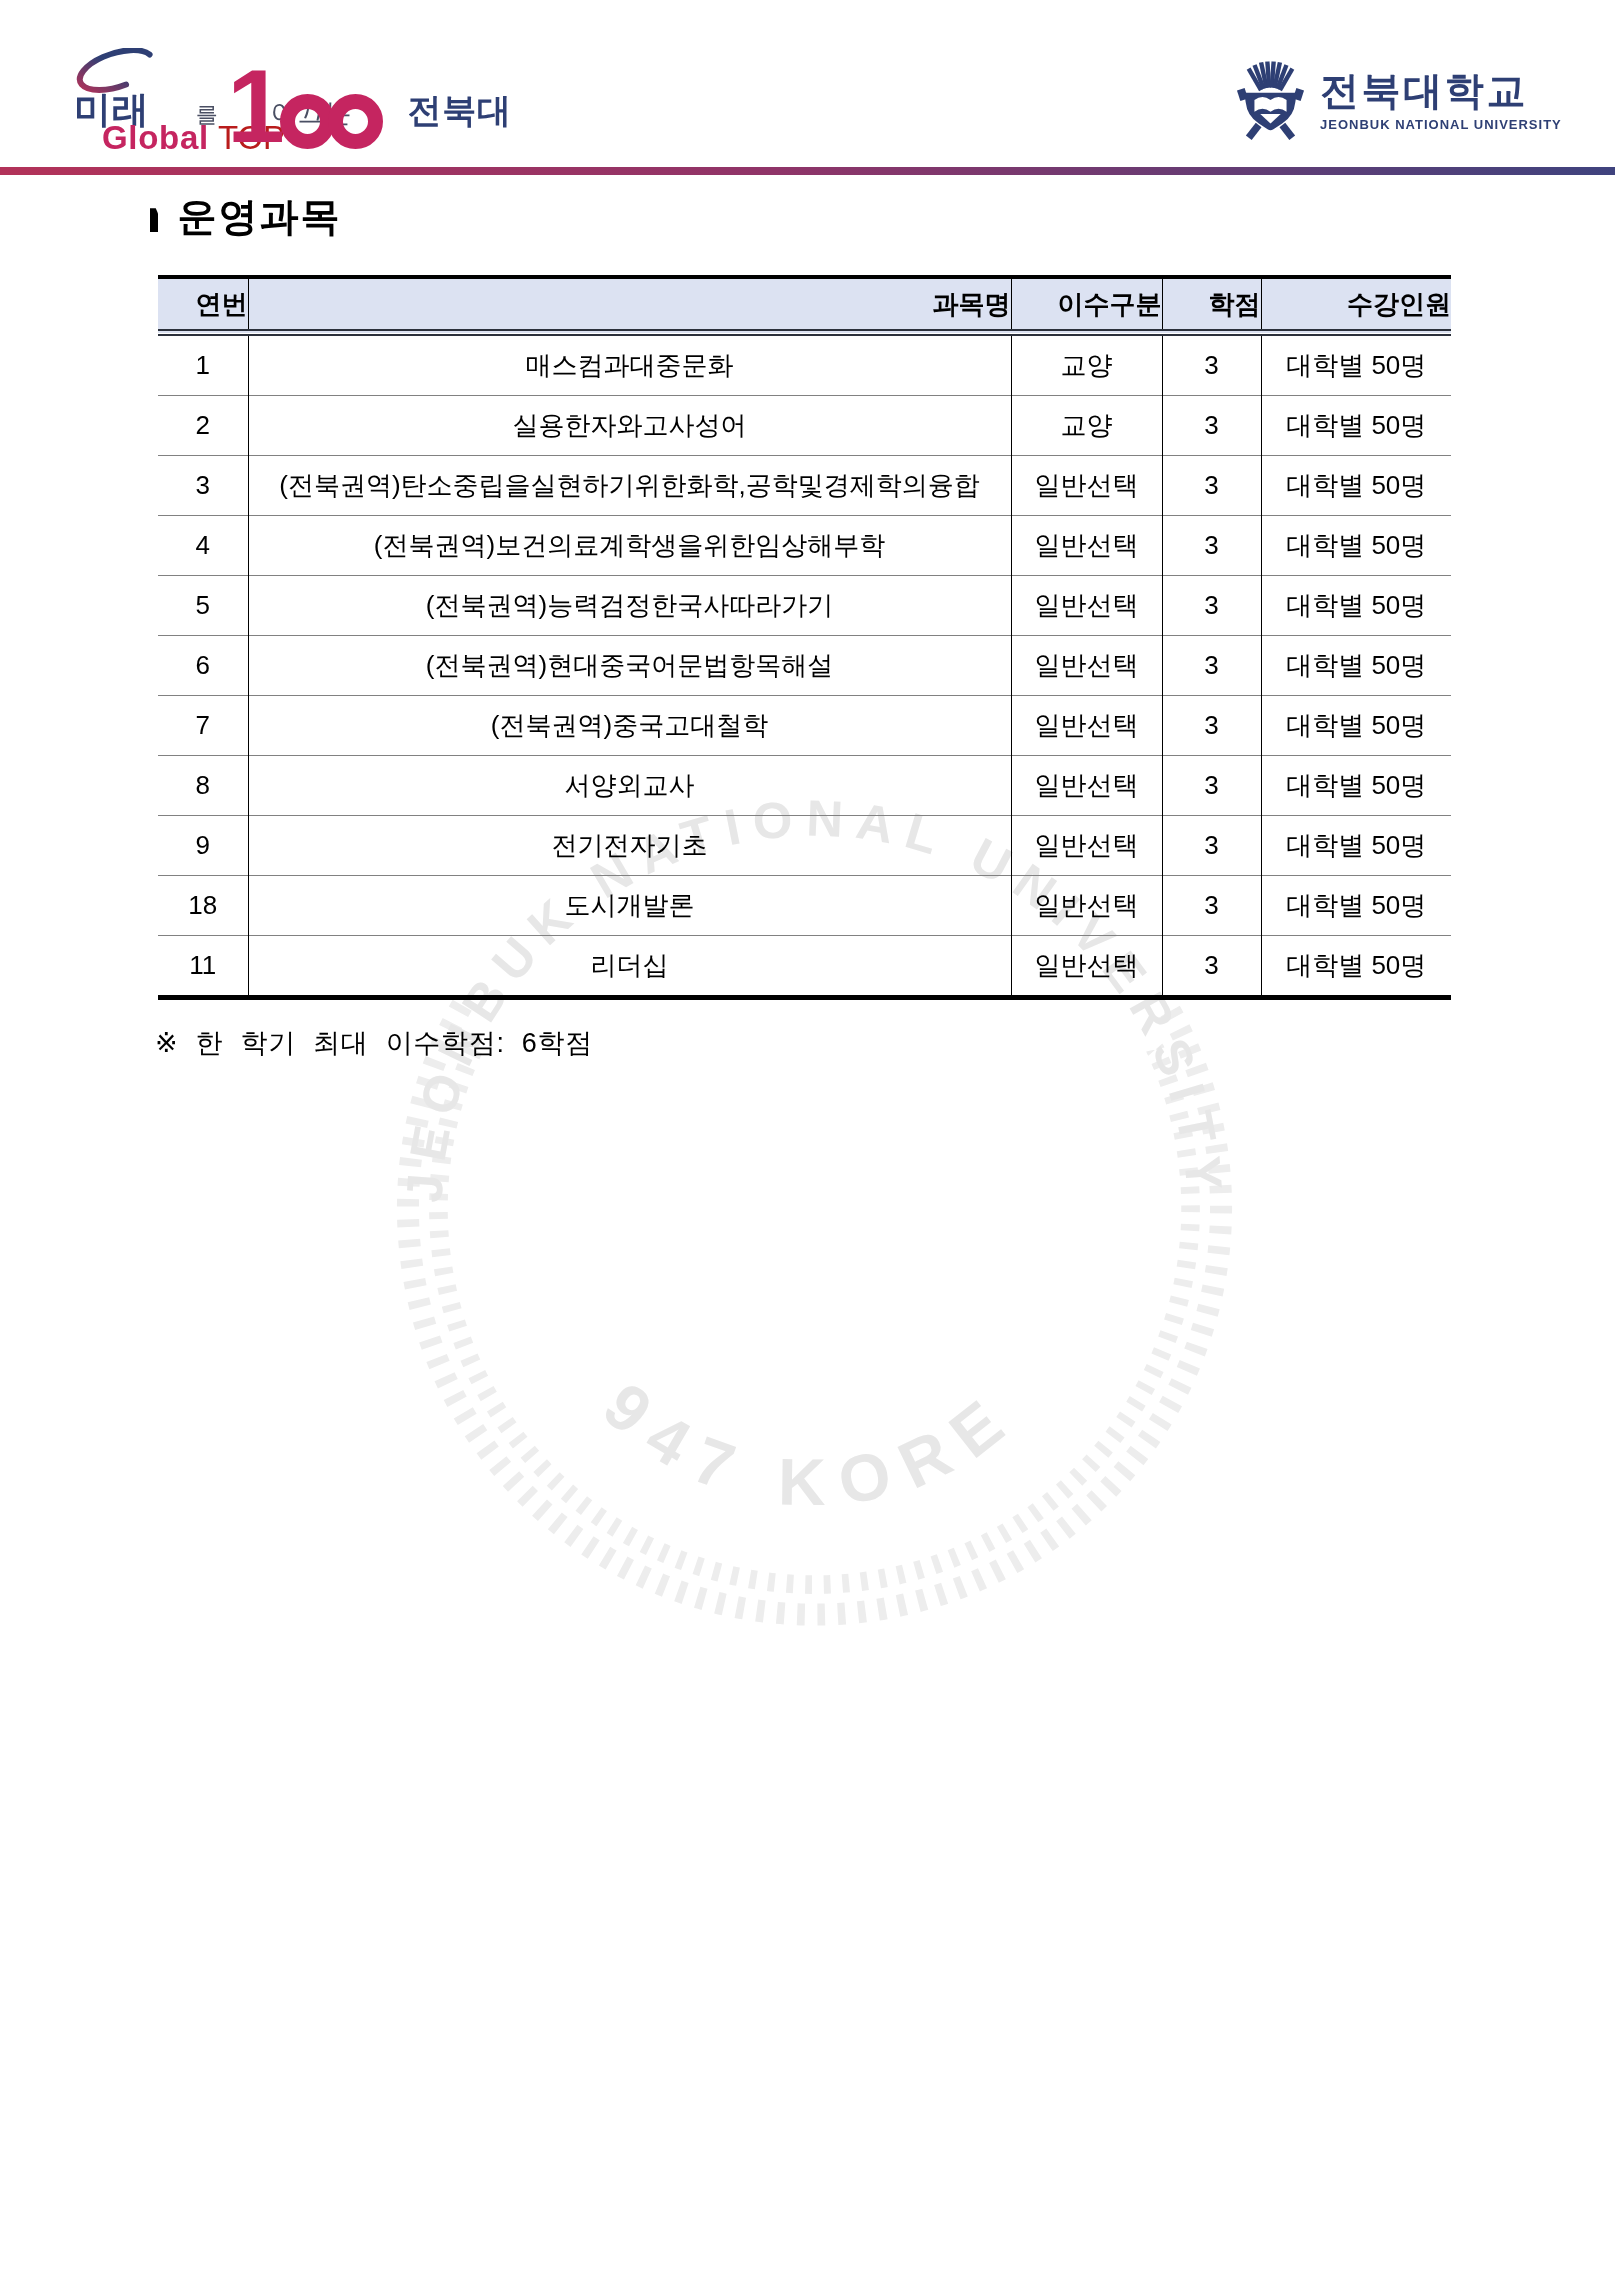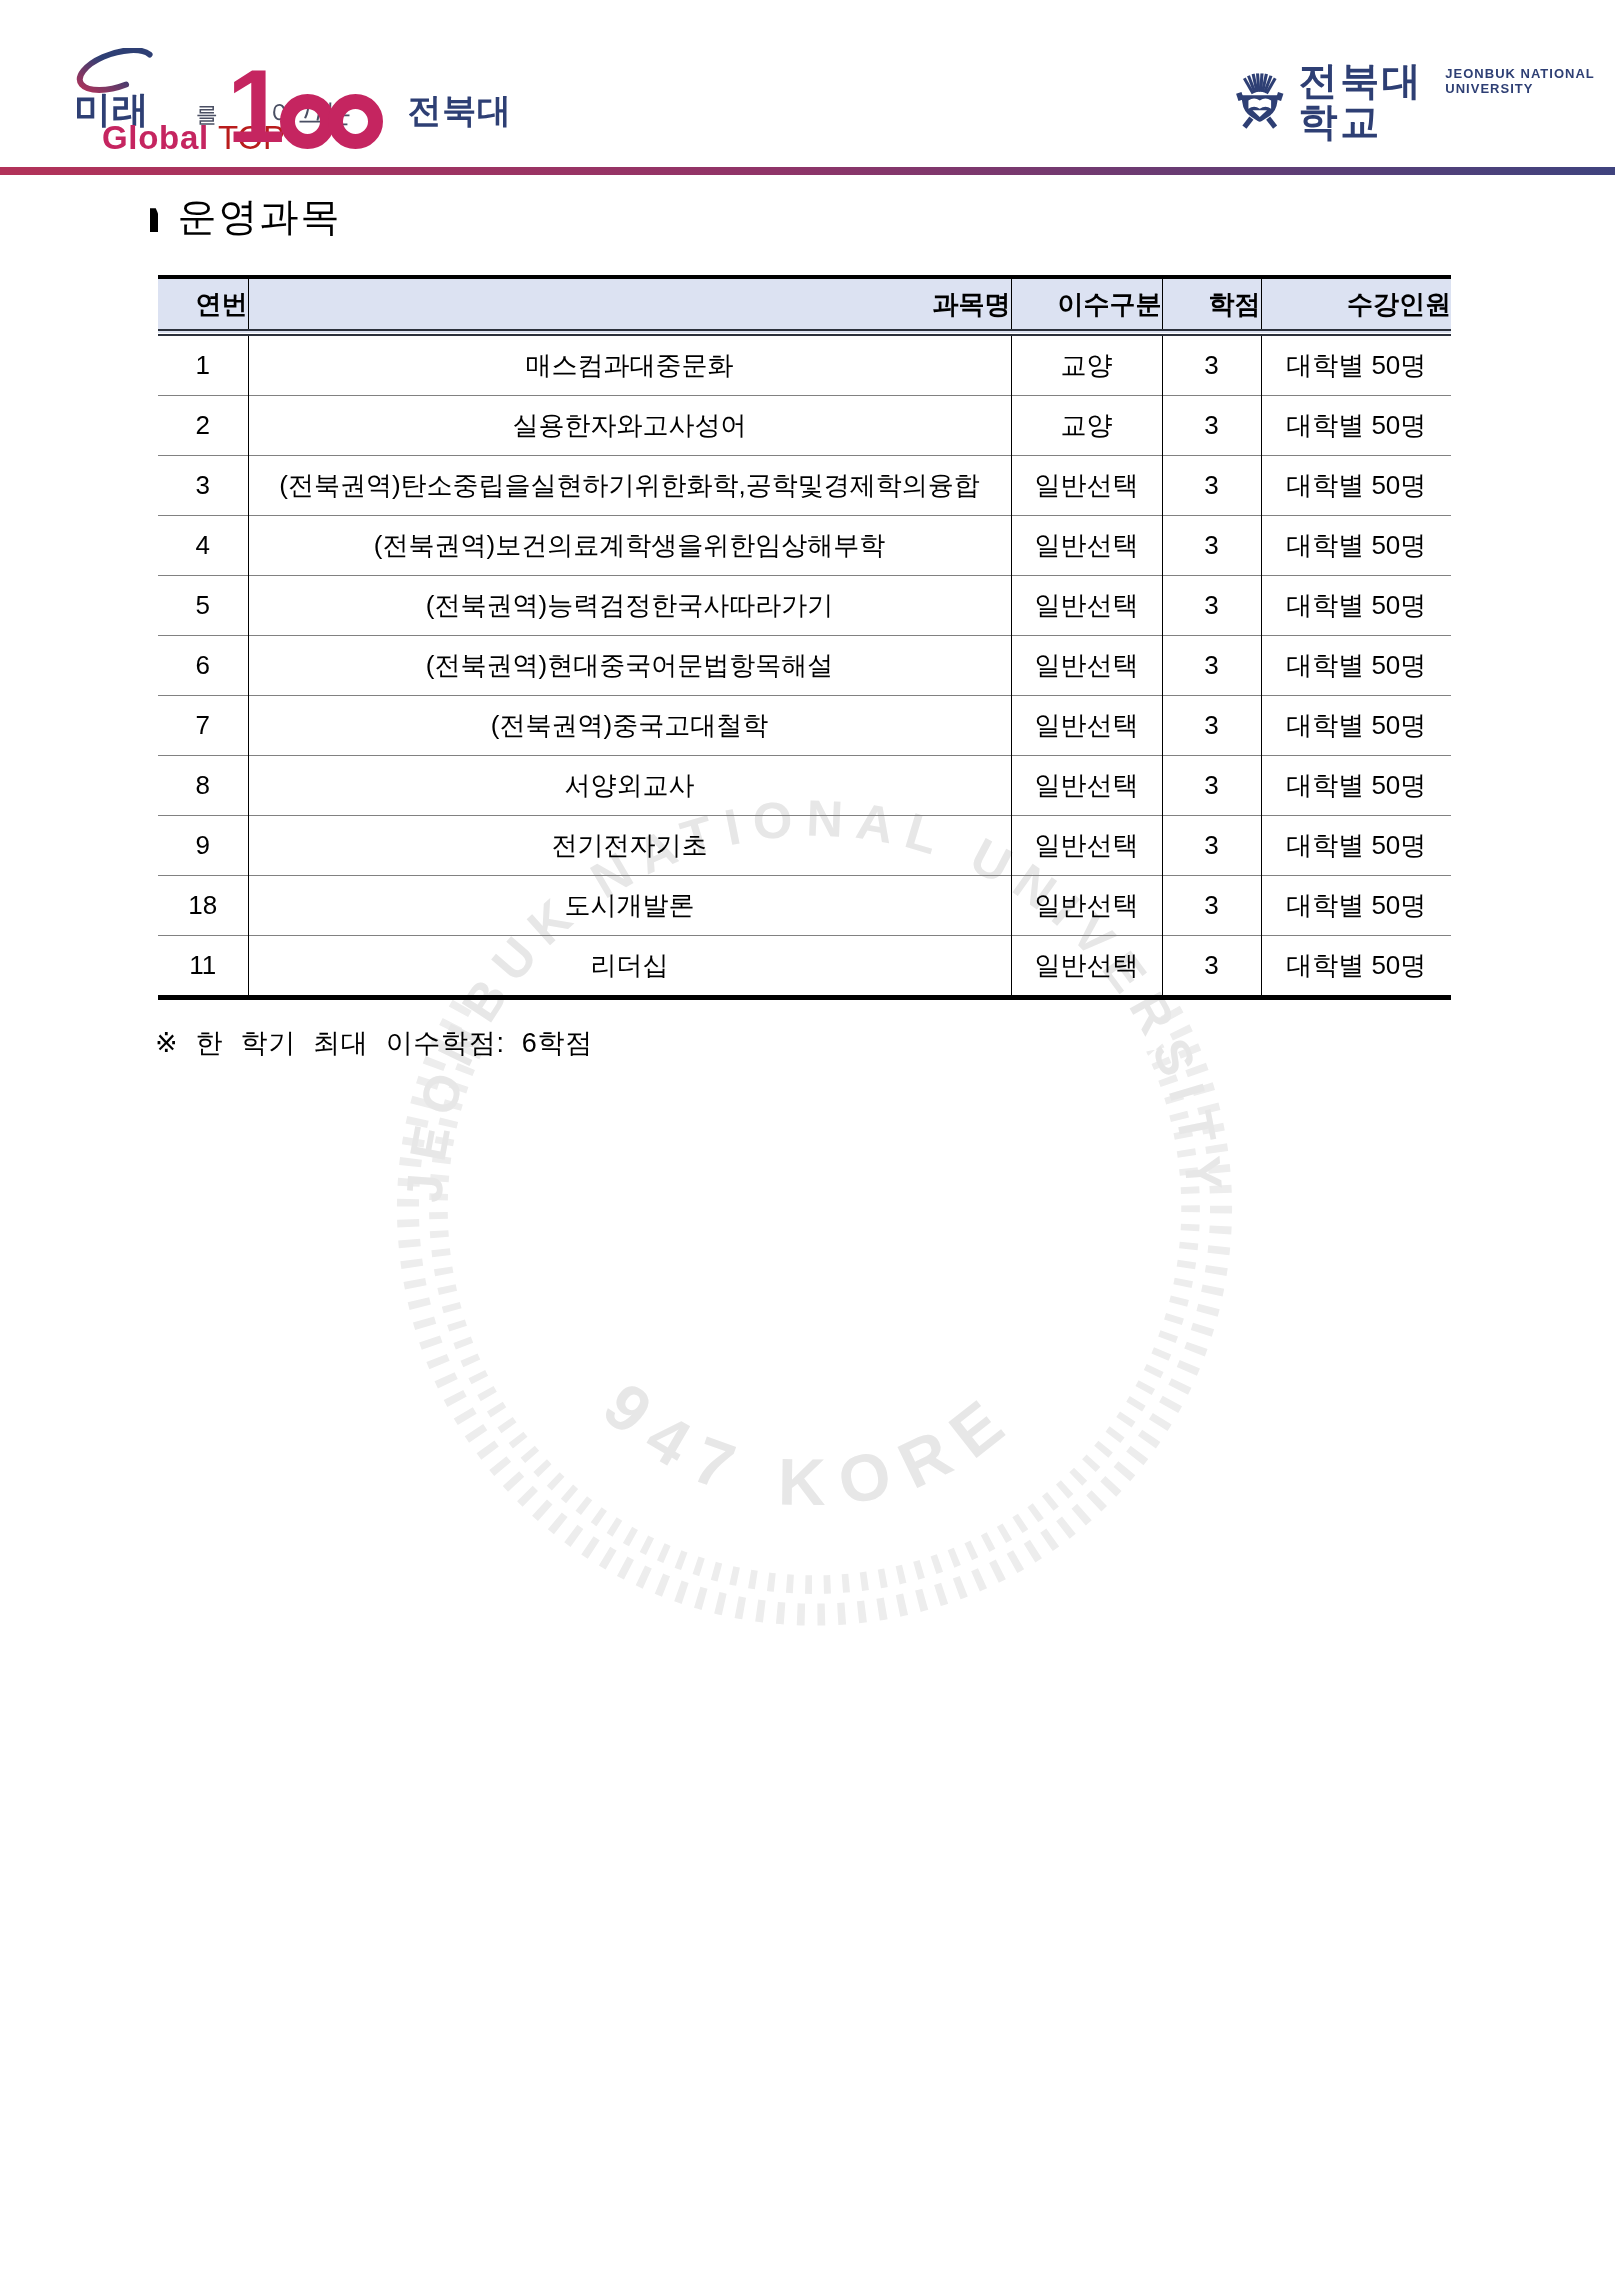--- a/index.html
+++ b/index.html
@@ -18,32 +18,32 @@
   .t-jbd{font-size:34px;font-weight:bold;color:#2e3f74;margin-left:11px;letter-spacing:0.7px;}
   .ll-line2{position:absolute;left:37px;top:63px;display:flex;align-items:baseline;white-space:nowrap;}
   .t-global{font-size:33px;font-weight:bold;color:#c52560;letter-spacing:0.7px;}
   .t-top{font-size:33px;color:#b91c1c;margin-left:9px;font-weight:400;}
   .logo-100{position:absolute;left:162px;top:3.9px;display:flex;align-items:flex-end;height:89px;}
   .t-one{font-size:104px;line-height:85px;font-weight:bold;color:#c52560;letter-spacing:-3.9px;}
   .ring{width:25px;height:25px;border:15px solid #c52560;border-radius:50%;margin-left:-1.3px;}
   .ring+.ring{margin-left:-6.5px;}
   
   .logo-right{position:absolute;left:1234px;top:61px;display:flex;align-items:center;gap:13px;}
-  .lr-text{display:flex;}
+  .lr-text{display:flex;flex-direction:column;}
   .lr-name{font-size:39px;font-weight:bold;color:#2e3f74;letter-spacing:2.6px;line-height:1.05;}
   .lr-en{font-size:13px;font-weight:bold;color:#2e3f74;letter-spacing:1px;margin-top:5.2px;}
   
   .divider{position:absolute;left:0;top:167px;width:1616px;height:7.8px;
     background:linear-gradient(90deg,#b23259 0%,#8f3468 48%,#3f437e 100%);}
   
   .section-title{position:absolute;left:150px;top:190px;display:flex;align-items:center;gap:19.6px;}
   .sq{width:19.6px;height:27px;border:4.6px solid #000;border-bottom-width:9px;
     clip-path:polygon(0 0,72% 0,100% 22%,100% 100%,0 100%);}
   .sq-wrap{padding-top:1.3px;}
-  .st-text{font-size:39px;font-weight:normal;letter-spacing:2px;}
+  .st-text{font-size:39px;font-weight:bold;letter-spacing:2px;}
   
   .course-table{position:absolute;left:158px;top:275px;width:1293px;border-collapse:collapse;table-layout:fixed;z-index:2;background:transparent;}
   .course-table{border-top:4.6px solid #000;border-bottom:5.9px solid #000;}
   .course-table col.c0{width:90px;} .course-table col.c1{width:763px;}
   .course-table col.c2{width:151px;} .course-table col.c3{width:99px;}
   .course-table col.c4{width:190px;}
   .course-table th{
     background:#dce2f2;font-size:26px;font-weight:bold;height:50px;
     border-bottom:7.2px double #2c313c;text-align:right;padding:0;}
   .course-table td{

